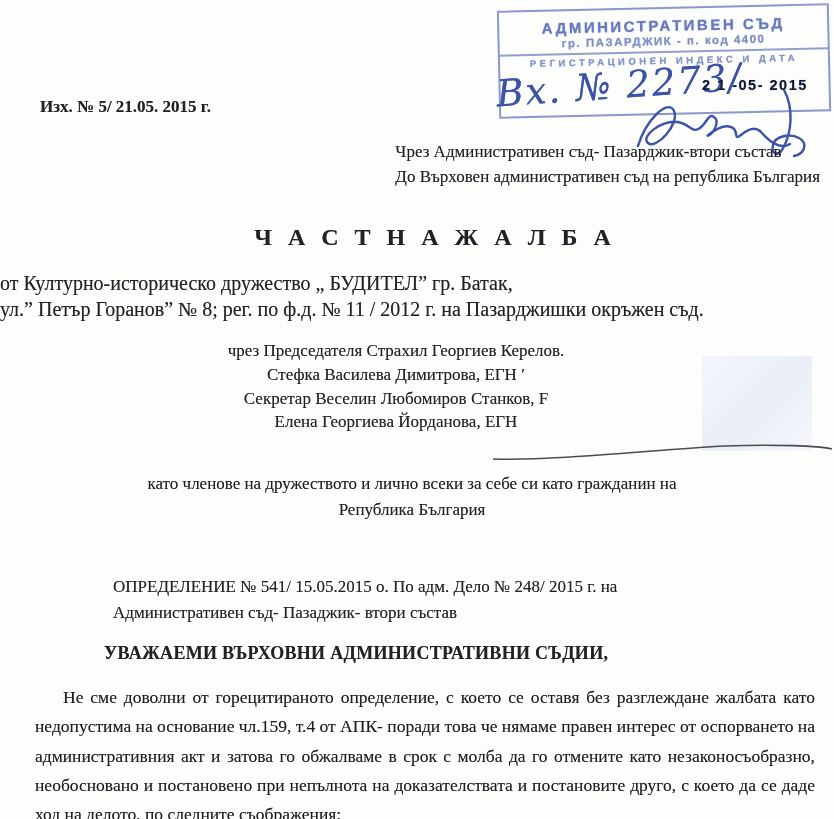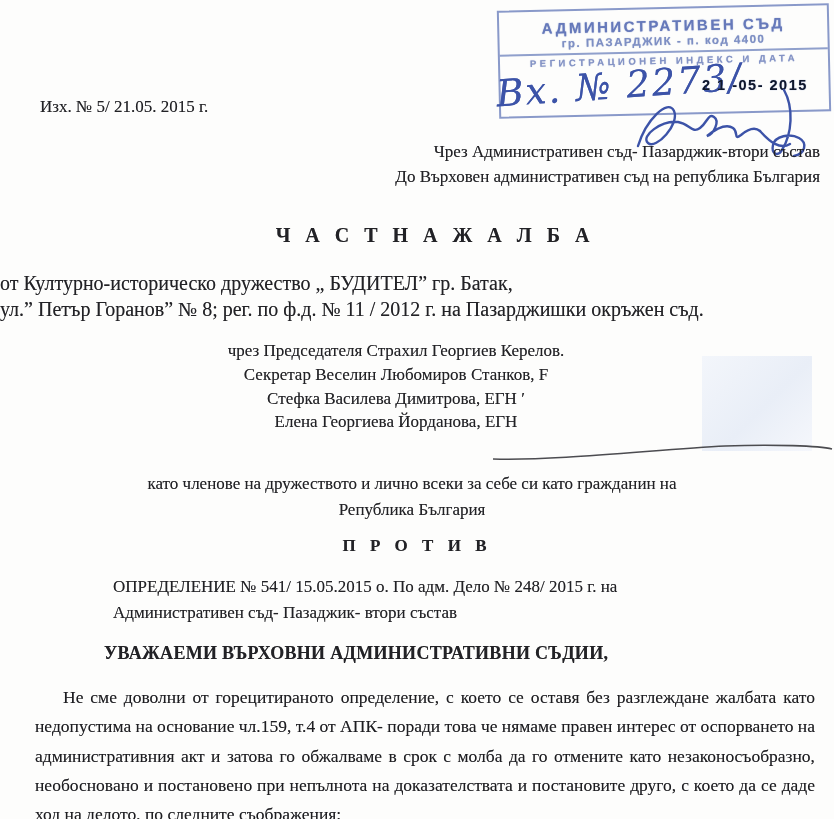--- a/index.html
+++ b/index.html
@@ -40,28 +40,28 @@
     letter-spacing:2px; text-shadow:0 0 0.6px #5a6fb5;
   }
   .date-stamp {
     position:absolute; left:702px; top:77px;
     font-family:"Liberation Sans", sans-serif; font-weight:bold;
     font-size:14.5px; letter-spacing:1.5px; color:#0f172a;
     text-shadow:0 0 1px #7e8fc4;
   }
   .signature-svg { position:absolute; left:632px; top:86px; }
   
-  .ref-number { position:absolute; left:40px; top:97px; font-size:17px; }
+  .ref-number { position:absolute; left:40px; top:97px; font-size:17px;font-weight:bold; }
   .address-block {
-    position:absolute; right:14px; top:140px; text-align:right;
+    position:absolute; right:14px; top:140px; 
     font-size:17px; line-height:24.5px;
   }
   .doc-title {
     position:absolute; left:36px; right:0; top:224px; text-align:center;
-    font-size:20px; font-weight:bold; letter-spacing:5px;
+    font-size:24px; font-weight:bold; letter-spacing:5px;
   }
   .from-block {
     position:absolute; left:0; right:0; top:271px; text-align:left;
     font-size:20px; line-height:25.5px;
   }
   .names-block {
     position:absolute; left:0; right:66px; top:339px; text-align:center;
     font-size:17px; line-height:23.8px;margin-left:24px;
   }
   .members-block {
@@ -124,36 +124,35 @@
 
   <div class="doc-title doc-text">Ч А С Т Н А   Ж А Л Б А</div>
 
   <div class="from-block doc-text">
     <div>от  Културно-историческо дружество „ БУДИТЕЛ” гр. Батак,</div>
     <div>ул.” Петър Горанов” № 8; рег. по ф.д. № 11 / 2012 г. на Пазарджишки окръжен съд.</div>
   </div>
 
   <div class="names-block doc-text">
     <div>чрез Председателя Страхил Георгиев Керелов.</div>
+    <div>Стефка Василева Димитрова, ЕГН ʹ</div>
     <div>Секретар Веселин Любомиров Станков, F</div>
-    <div>Стефка Василева Димитрова, ЕГН ʹ</div>
     <div>Елена Георгиева Йорданова, ЕГН</div>
   </div>
 
   <div class="artifact-box"></div>
   <svg class="artifact-line-svg" width="344" height="24" viewBox="0 0 344 24">
     <path d="M3,19 C70,21 170,9 235,6 C285,4 330,6 342,9" fill="none" stroke="#4c4c50" stroke-width="1.6"></path>
   </svg>
 
   <div class="members-block doc-text">
     <div>като членове на дружеството и лично всеки за себе си като гражданин на</div>
     <div>Република България</div>
   </div>
 
-  <div class="against-heading doc-text">П Р О Т И В</div>
 
   <div class="against-block doc-text">
     <div>ОПРЕДЕЛЕНИЕ № 541/ 15.05.2015 о. По адм. Дело № 248/ 2015 г. на</div>
     <div>Административен съд- Пазаджик- втори състав</div>
   </div>
 
   <div class="salutation doc-text">УВАЖАЕМИ ВЪРХОВНИ АДМИНИСТРАТИВНИ СЪДИИ,</div>
 
   <div class="body-par doc-text">Не сме доволни от горецитираното определение, с което се оставя без разглеждане жалбата като недопустима на основание чл.159, т.4 от АПК- поради това че нямаме правен интерес от оспорването на административния акт и затова го обжалваме в срок с молба да го отмените като незаконосъобразно, необосновано и постановено при непълнота на доказателствата и постановите друго, с което да се даде ход на делото, по следните съображения:</div>
 

